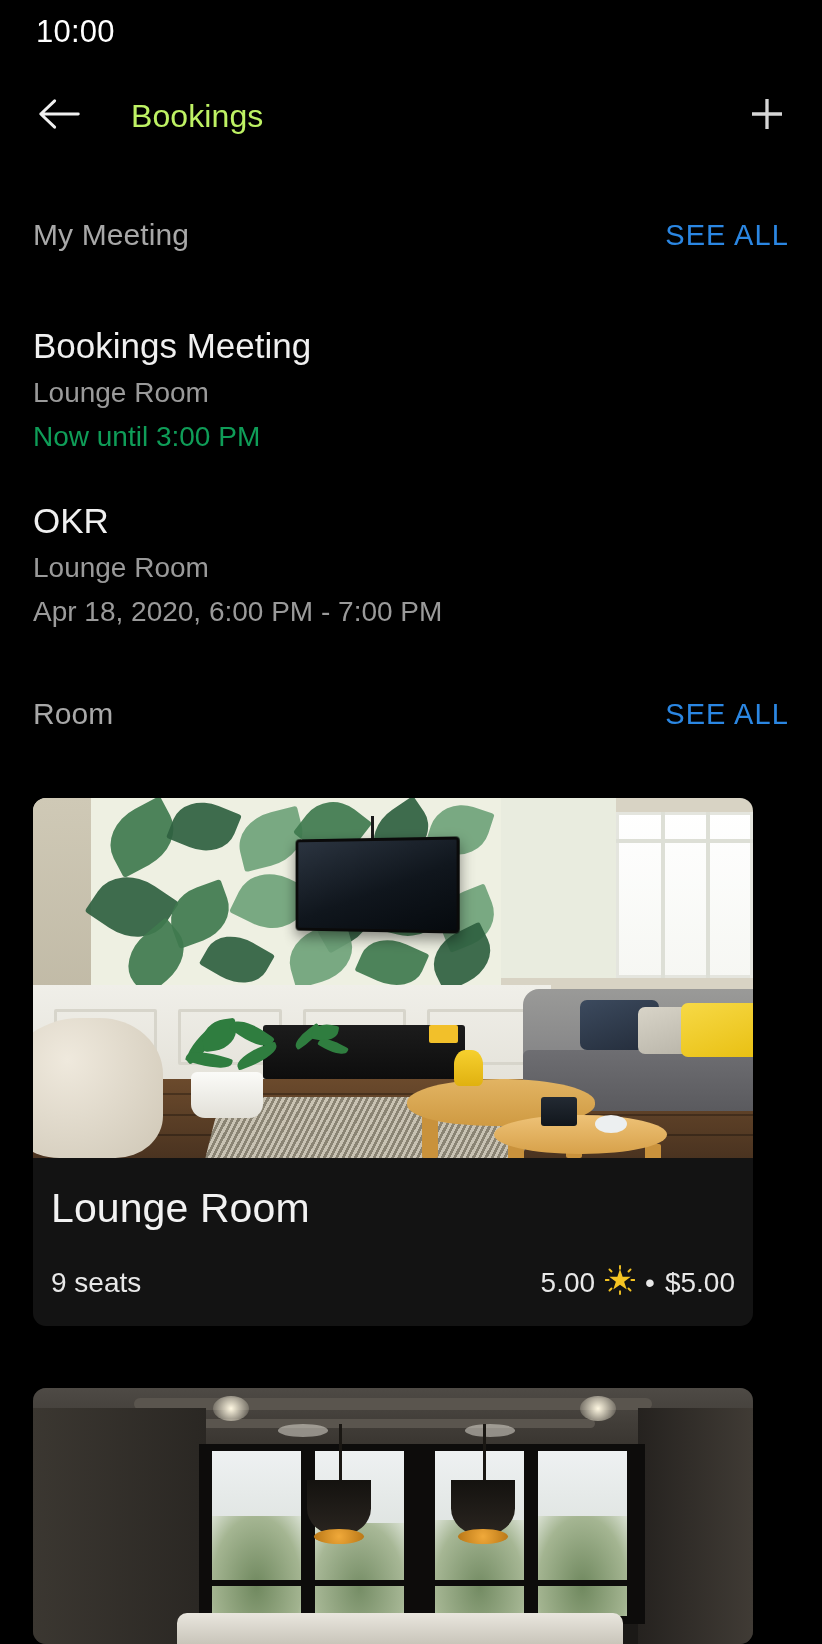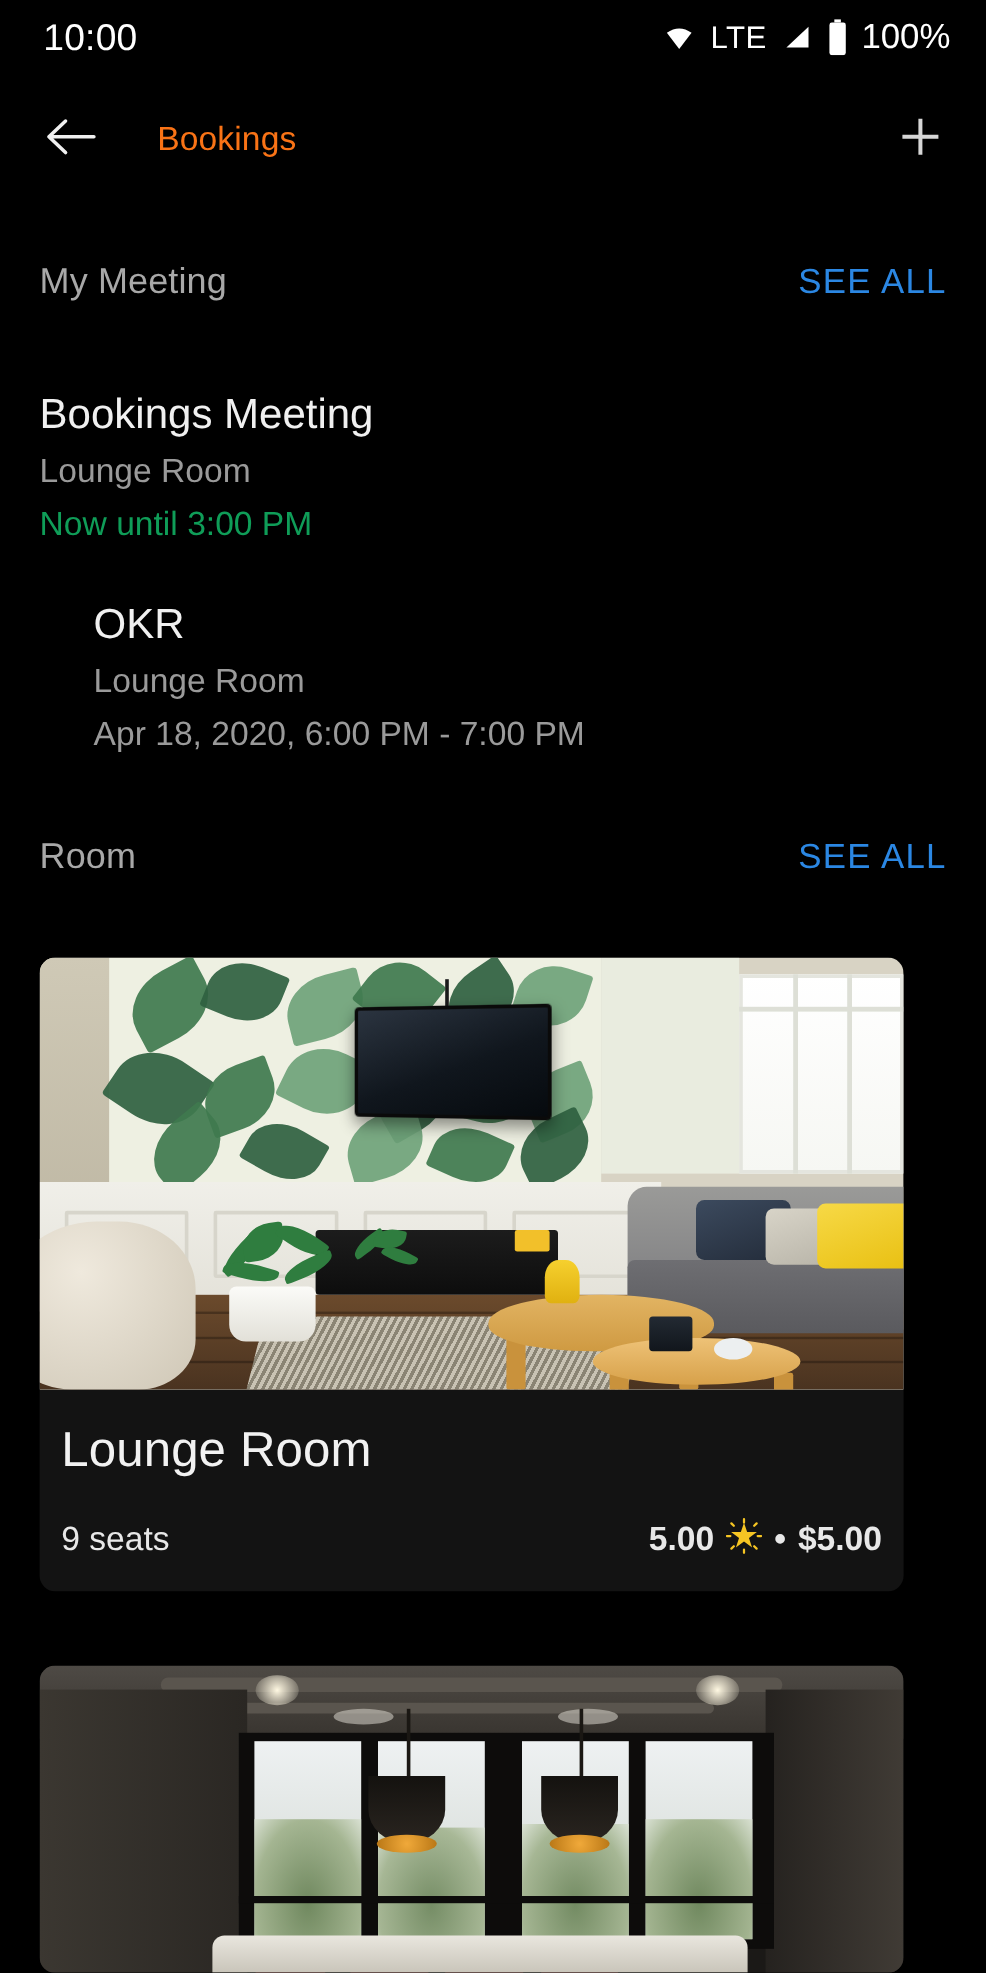--- a/index.html
+++ b/index.html
@@ -28,21 +28,21 @@
   
   .appbar {
     position:absolute; top:62px; left:0; right:0; height:108px;
     display:flex; align-items:center; padding: 0 26px 0 30px;
   }
   .iconbtn {
     width:58px; height:58px; display:flex; align-items:center; justify-content:center;
     flex:0 0 auto; cursor:pointer;
   }
   .appbar-title {
-    color:#f97316; font-size:28px; font-weight:400; letter-spacing:.1px;
+    color:#bef264; font-size:32px; font-weight:400; letter-spacing:.1px;
     margin-left:43px; flex:1 1 auto; line-height:1;
   }
 
   
   .section-head {
     position:absolute; left:0; right:0;
     display:flex; align-items:baseline; justify-content:space-between;
     padding: 0 33px;
   }
   .section-title { color:#a8a8a8; font-size:30px; font-weight:400; letter-spacing:.1px; }
@@ -65,21 +65,21 @@
   }
   .room-photo { position:relative; width:100%; height:360px; overflow:hidden; }
   .room-body { padding: 28px 18px 26px 18px; }
   .room-name { color:#f2f2f2; font-size:41px; font-weight:400; letter-spacing:.1px; line-height:1.1; }
   .room-status { font-size:28px; font-weight:400; margin-top:20px; line-height:1.1; }
   .room-meta {
     display:flex; align-items:center; justify-content:space-between;
     margin-top:34px;
   }
   .room-seats { color:#e8e8e8; font-size:28px; font-weight:400; }
-  .room-rating { color:#e8e8e8; font-size:28px; font-weight:700; display:flex; align-items:center; gap:10px; }
+  .room-rating { color:#e8e8e8; font-size:28px; font-weight:400; display:flex; align-items:center; gap:10px; }
   .star-glyph { font-size:28px; line-height:1; }
 
   
   .photo-lounge { background:#d8d3c4; }
   .ph { position:absolute; }
 
   
   .lg-wallL { left:0; top:0; width:8%; height:70%; background:linear-gradient(180deg,#cfc9b6,#bdb6a2); }
   .lg-wallpaper {
     left:8%; top:0; width:57%; height:52%;
@@ -198,40 +198,20 @@
     border-radius:50%; }
   .clip { position:absolute; inset:0; overflow:hidden; }
 </style>
 </head>
 <body>
 
 <div class="phone">
 
   <div class="statusbar">
     <div class="sb-time">10:00</div>
-    <div class="sb-right">
-      <span>
-        <svg width="30" height="26" viewBox="0 0 24 24">
-            <path d="M12 21 L2.5 8.5 Q12 2 21.5 8.5 Z" fill="#ffffff"></path>
-          </svg>
-      </span>
-      <span class="sb-lte">LTE</span>
-      <span>
-        <svg width="28" height="26" viewBox="0 0 24 24">
-            <path d="M21 4 L21 20 L4 20 Z" fill="#ffffff"></path>
-          </svg>
-      </span>
-      <span>
-        <svg width="18" height="30" viewBox="0 0 12 22">
-          <rect x="4" y="0" width="4" height="2" fill="#fff"></rect>
-          <rect x="1" y="2" width="10" height="20" rx="1.5" fill="#fff"></rect>
-        </svg>
-      </span>
-      <span class="sb-batt">100%</span>
-    </div>
   </div>
 
   <div class="appbar">
     <div class="iconbtn">
       <span>
         <svg width="42" height="34" viewBox="0 0 24 18">
           <path d="M9.5 1.5 L1.6 9 L9.5 16.5 M1.6 9 H23" stroke="#f0f0f0" stroke-width="1.7" fill="none" stroke-linecap="round" stroke-linejoin="round"></path>
         </svg>
       </span>
     </div>
@@ -249,21 +229,21 @@
     <div class="section-title">My Meeting</div>
     <div class="see-all">SEE ALL</div>
   </div>
 
   <div class="booking" style="top:325px;">
     <div class="booking-title">Bookings Meeting</div>
     <div class="booking-room">Lounge Room</div>
     <div class="booking-when when-active">Now until 3:00 PM</div>
   </div>
 
-  <div class="booking" style="top:500px;margin-left:45px;">
+  <div class="booking" style="top:500px;">
     <div class="booking-title">OKR</div>
     <div class="booking-room">Lounge Room</div>
     <div class="booking-when when-normal">Apr 18, 2020, 6:00 PM - 7:00 PM</div>
   </div>
 
   <div class="section-head" style="top:697px;">
     <div class="section-title">Room</div>
     <div class="see-all">SEE ALL</div>
   </div>
 

